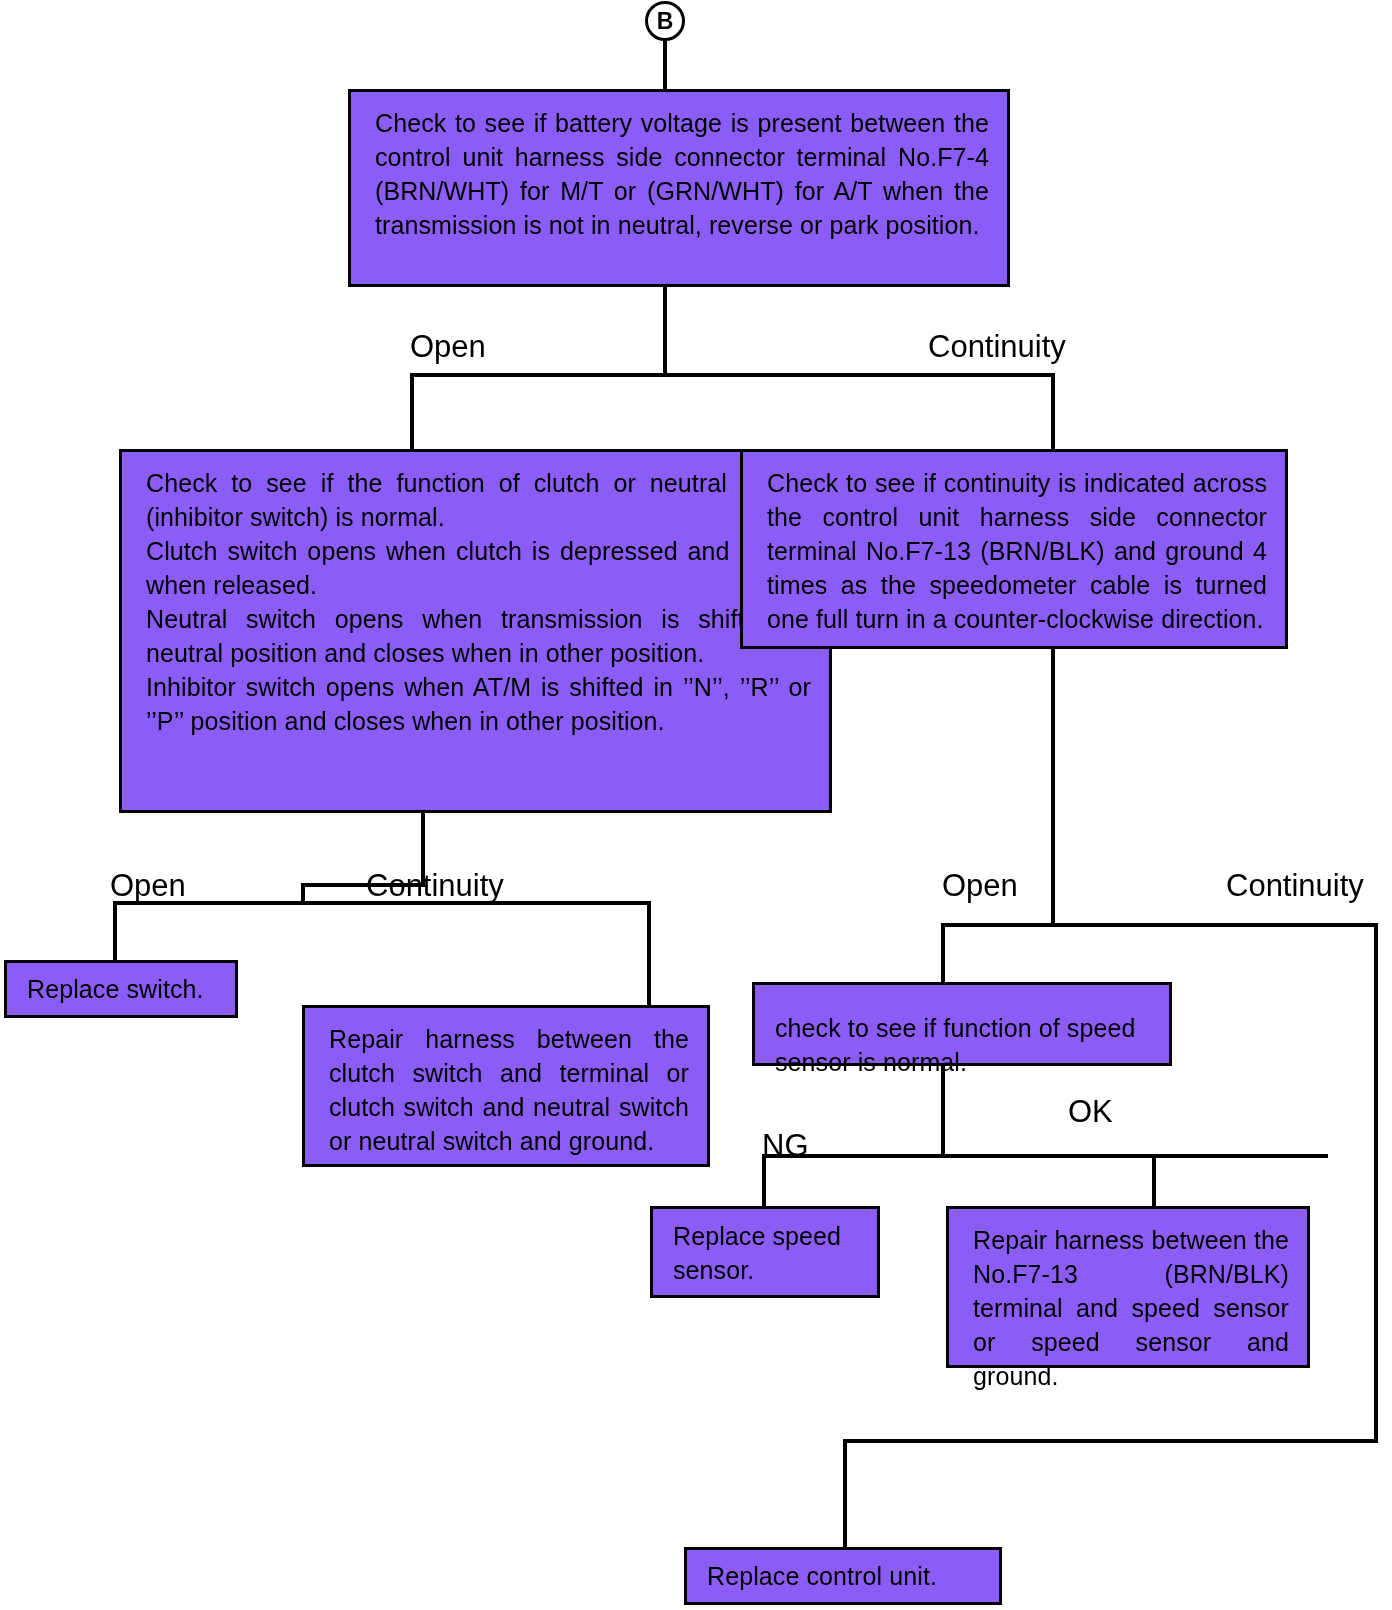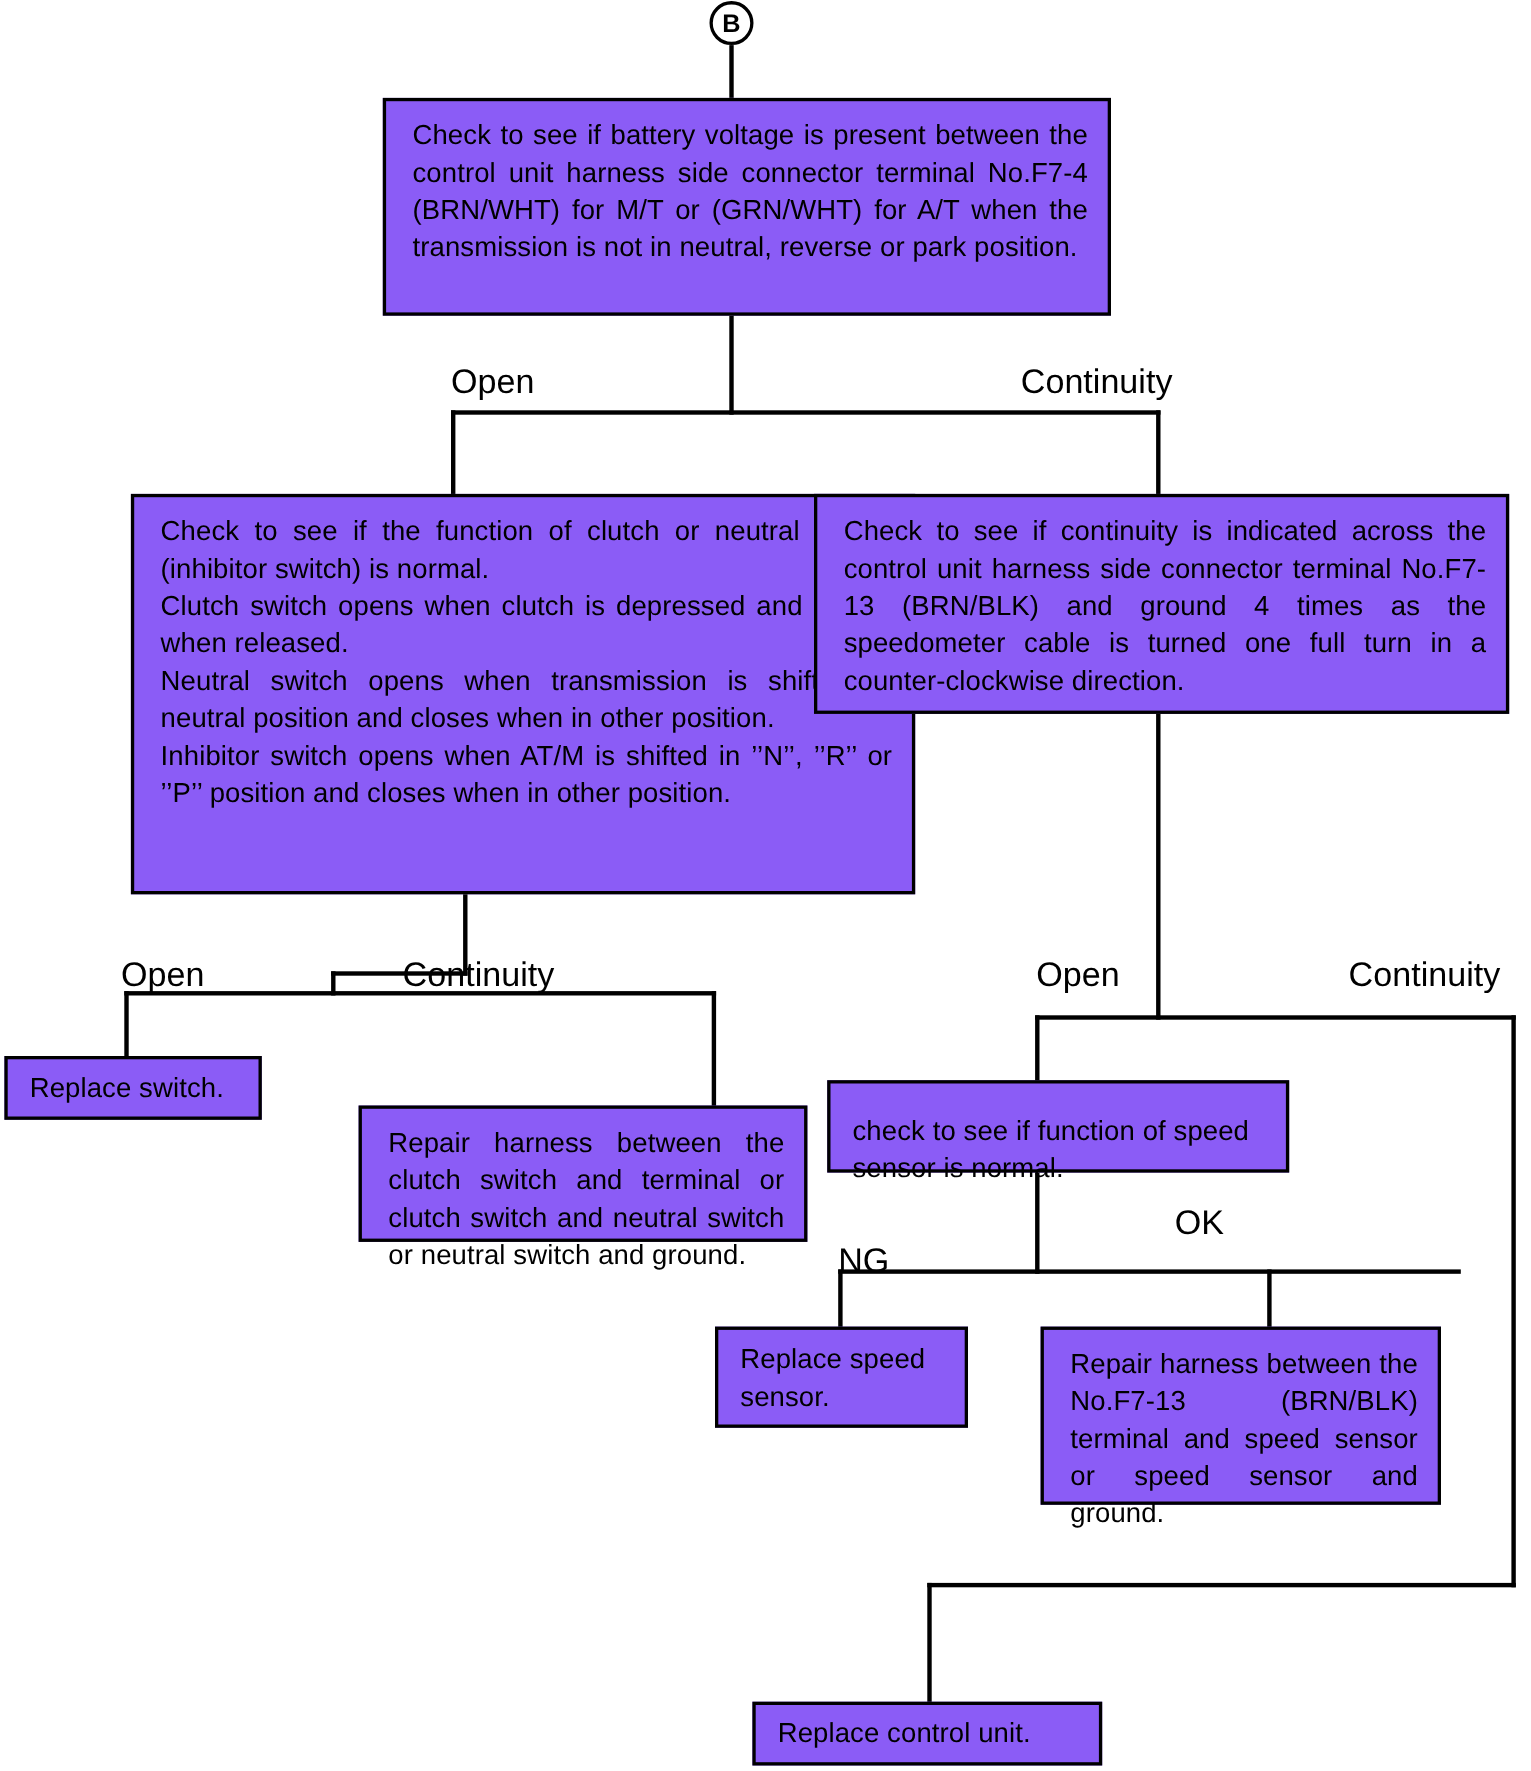--- a/index.html
+++ b/index.html
@@ -62,39 +62,39 @@
   <div class="lbl" style="left:410px;top:333px;">Open</div>
   <div class="lbl" style="left:928px;top:333px;">Continuity</div>
 
   <div class="box pad" style="left:119px;top:449px;width:713px;height:364px;">
     <span class="txt">Check to see if the function of clutch or neutral switch (inhibitor switch) is normal.
 Clutch switch opens when clutch is depressed and closes when released.
 Neutral switch opens when transmission is shifted in neutral position and closes when in other position.
 Inhibitor switch opens when AT/M is shifted in ’’N’’, ’’R’’ or ’’P’’ position and closes when in other position.</span>
   </div>
 
-  <div class="box pad" style="left:740px;top:449px;width:632px;height:200px;">
+  <div class="box pad" style="left:740px;top:449px;width:548px;height:200px;">
     <span class="txt">Check to see if continuity is indicated across the control unit harness side connector terminal No.F7-13 (BRN/BLK) and ground 4 times as the speedometer cable is turned one full turn in a counter-clockwise direction.</span>
   </div>
 
   <div class="ln vl" style="left:421px;top:813px;height:74px;"></div>
   <div class="ln hl" style="left:301px;top:883px;width:124px;"></div>
   <div class="ln vl" style="left:301px;top:883px;height:22px;"></div>
   <div class="ln hl" style="left:113px;top:901px;width:538px;"></div>
   <div class="ln vl" style="left:113px;top:901px;height:106px;"></div>
   <div class="ln vl" style="left:647px;top:901px;height:106px;"></div>
 
   <div class="lbl" style="left:110px;top:872px;">Open</div>
   <div class="lbl" style="left:366px;top:872px;">Continuity</div>
 
   <div class="box small" style="left:4px;top:960px;width:234px;height:58px;display:flex;align-items:center;">
     <span class="txt">Replace switch.</span>
   </div>
 
-  <div class="box pad" style="left:302px;top:1005px;width:408px;height:124px;margin-left:24px;">
+  <div class="box pad" style="left:302px;top:1005px;width:408px;height:162px;">
     <span class="txt">Repair harness between the clutch switch and terminal or clutch switch and neutral switch or neutral switch and ground.</span>
   </div>
 
   <div class="ln vl" style="left:1051px;top:649px;height:278px;"></div>
   <div class="ln hl" style="left:941px;top:923px;width:437px;"></div>
   <div class="ln vl" style="left:941px;top:923px;height:108px;"></div>
   <div class="ln vl" style="left:1374px;top:923px;height:520px;"></div>
 
   <div class="lbl" style="left:942px;top:872px;">Open</div>
   <div class="lbl" style="left:1226px;top:872px;">Continuity</div>

